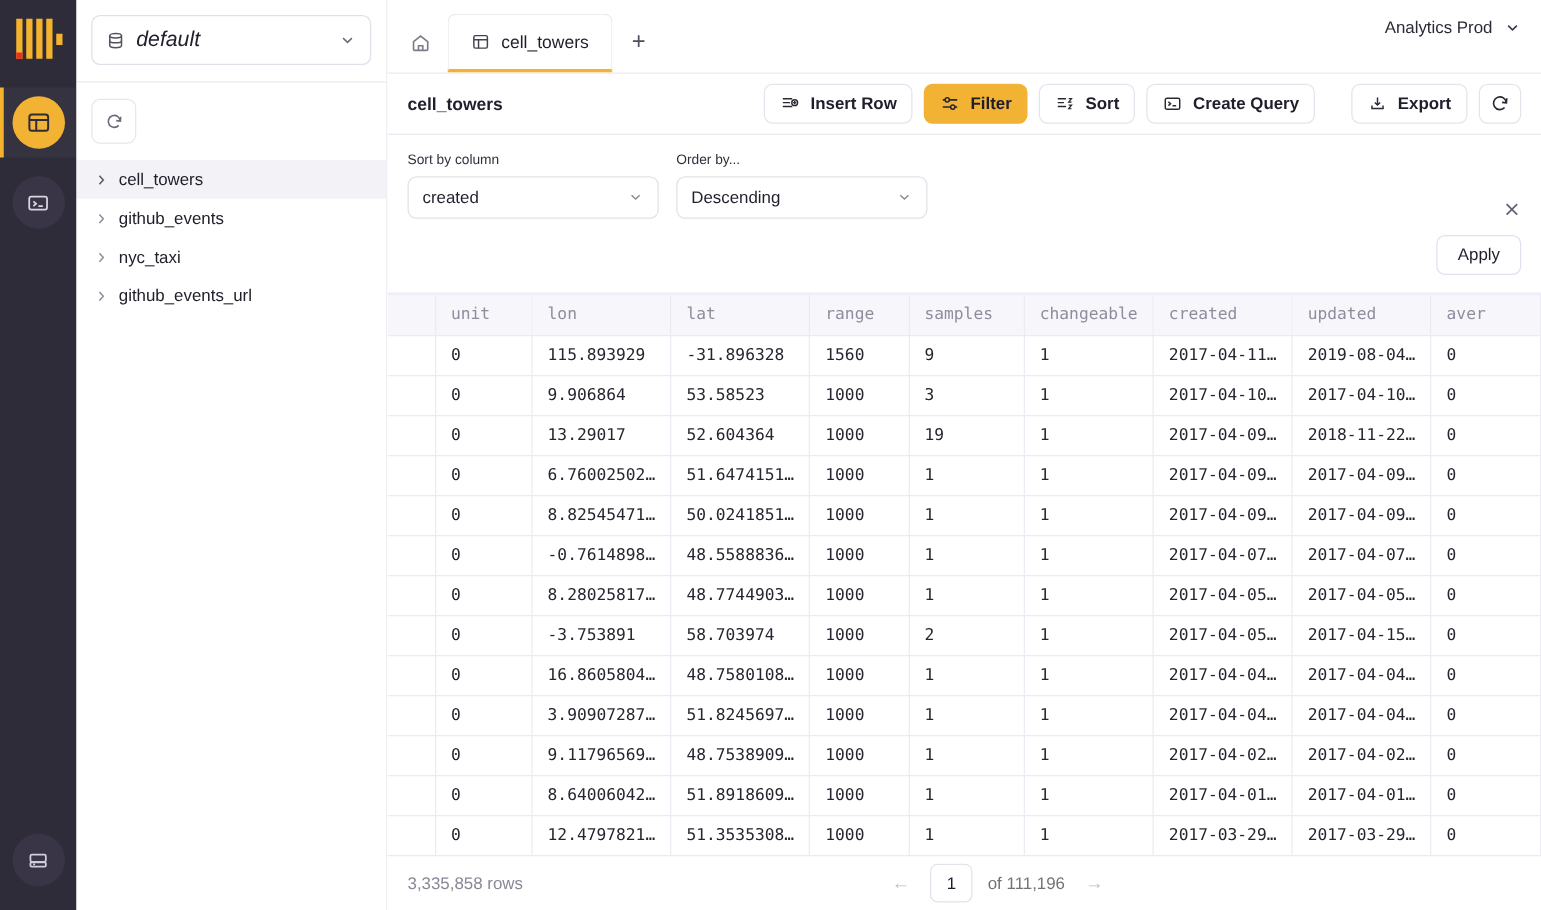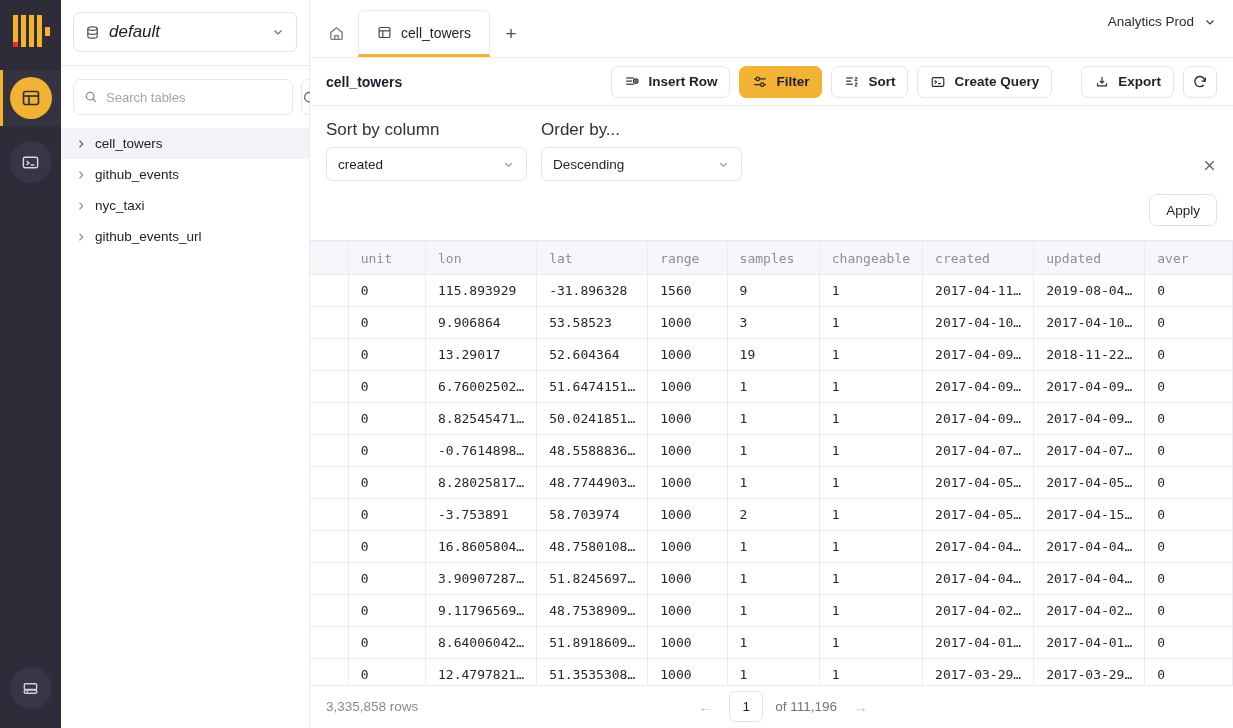--- a/index.html
+++ b/index.html
@@ -125,21 +125,21 @@
   .btn.icon-only { padding: 0 8px; width: 34px; justify-content: center; }
   .btn-gap { width: 11px; }
 
   
   .sortpanel {
     border-bottom: 1px solid #eceaf1;
     padding: 14px 16px 14px 16px; position: relative;
   }
   .sp-row { display: flex; gap: 14px; }
   .sp-field { display: flex; flex-direction: column; gap: 7px; }
-  .sp-label { font-size: 17px; color: #32303d; }
+  .sp-label { font-size: 11px; color: #32303d; }
   .sp-select {
     height: 34px; border: 1px solid #e4e1ea; border-radius: 7px;
     display: flex; align-items: center; padding: 0 11px; gap: 8px;
     font-size: 13.5px; color: #1f1f2c; background: #fff;
   }
   .sp-select .v { flex: 1 1 auto; }
   .sp-select.w1 { width: 201px; }
   .sp-select.w2 { width: 201px; }
   .sp-close { position: absolute; right: 16px; top: 52px; color: #5f5c6d; }
   .sp-apply-row { display: flex; justify-content: flex-end; margin-top: 13px; }
@@ -174,21 +174,21 @@
   .c-samples { width: 105px; }
   .c-changeable { width: 100px; }
   .c-created { width: 101px; }
   .c-updated { width: 101px; }
   .c-aver { width: 120px; }
 
   
   .footer {
     height: 44px; border-top: 1px solid #eceaf1;
     display: flex; align-items: center; padding: 0 16px;
-    font-size: 13.5px; color: #8a8796; background: #fff; gap: 15px;
+    font-size: 13.5px; color: #8a8796; background: #fff;
   }
   .rows-count { flex: 1 1 auto; }
   .pager { display: flex; align-items: center; gap: 12px; }
   .pg-arrow { color: #bdbac8; font-size: 15px; padding: 0 4px; }
   .pg-input {
     width: 34px; height: 31px; border: 1px solid #e4e1ea; border-radius: 6px;
     display: flex; align-items: center; justify-content: center;
     font-size: 13.5px; color: #1f1f2c; background: #fff;
   }
   .pg-of { color: #737373; }
@@ -259,29 +259,20 @@
         <span class="lbl">default</span>
         <span>
           <svg width="14" height="14" viewBox="0 0 16 16" fill="none" stroke="#6d6a78" stroke-width="1.4">
             <polyline points="4,6.3 8,10.2 12,6.3"></polyline>
           </svg>
         </span>
       </div>
     </div>
 
     <div class="search-row">
-      <div class="search-box">
-        <span>
-          <svg width="14" height="14" viewBox="0 0 16 16" fill="none" stroke="#8c8999" stroke-width="1.5">
-            <circle cx="7" cy="7" r="4.3"></circle>
-              <line x1="10.2" y1="10.2" x2="13.6" y2="13.6"></line>
-          </svg>
-        </span>
-        <input type="text" placeholder="Search tables" style="">
-      </div>
       <div class="refresh-sq">
         <span>
           <svg width="15" height="15" viewBox="0 0 16 16" fill="none" stroke="#6d6a78" stroke-width="1.4">
             <path d="M13 7.2A5.1 5.1 0 1 0 11.7 11"></path>
             <polyline points="13.4,3.6 13.1,7.3 9.6,6.9"></polyline>
           </svg>
         </span>
       </div>
     </div>
 

